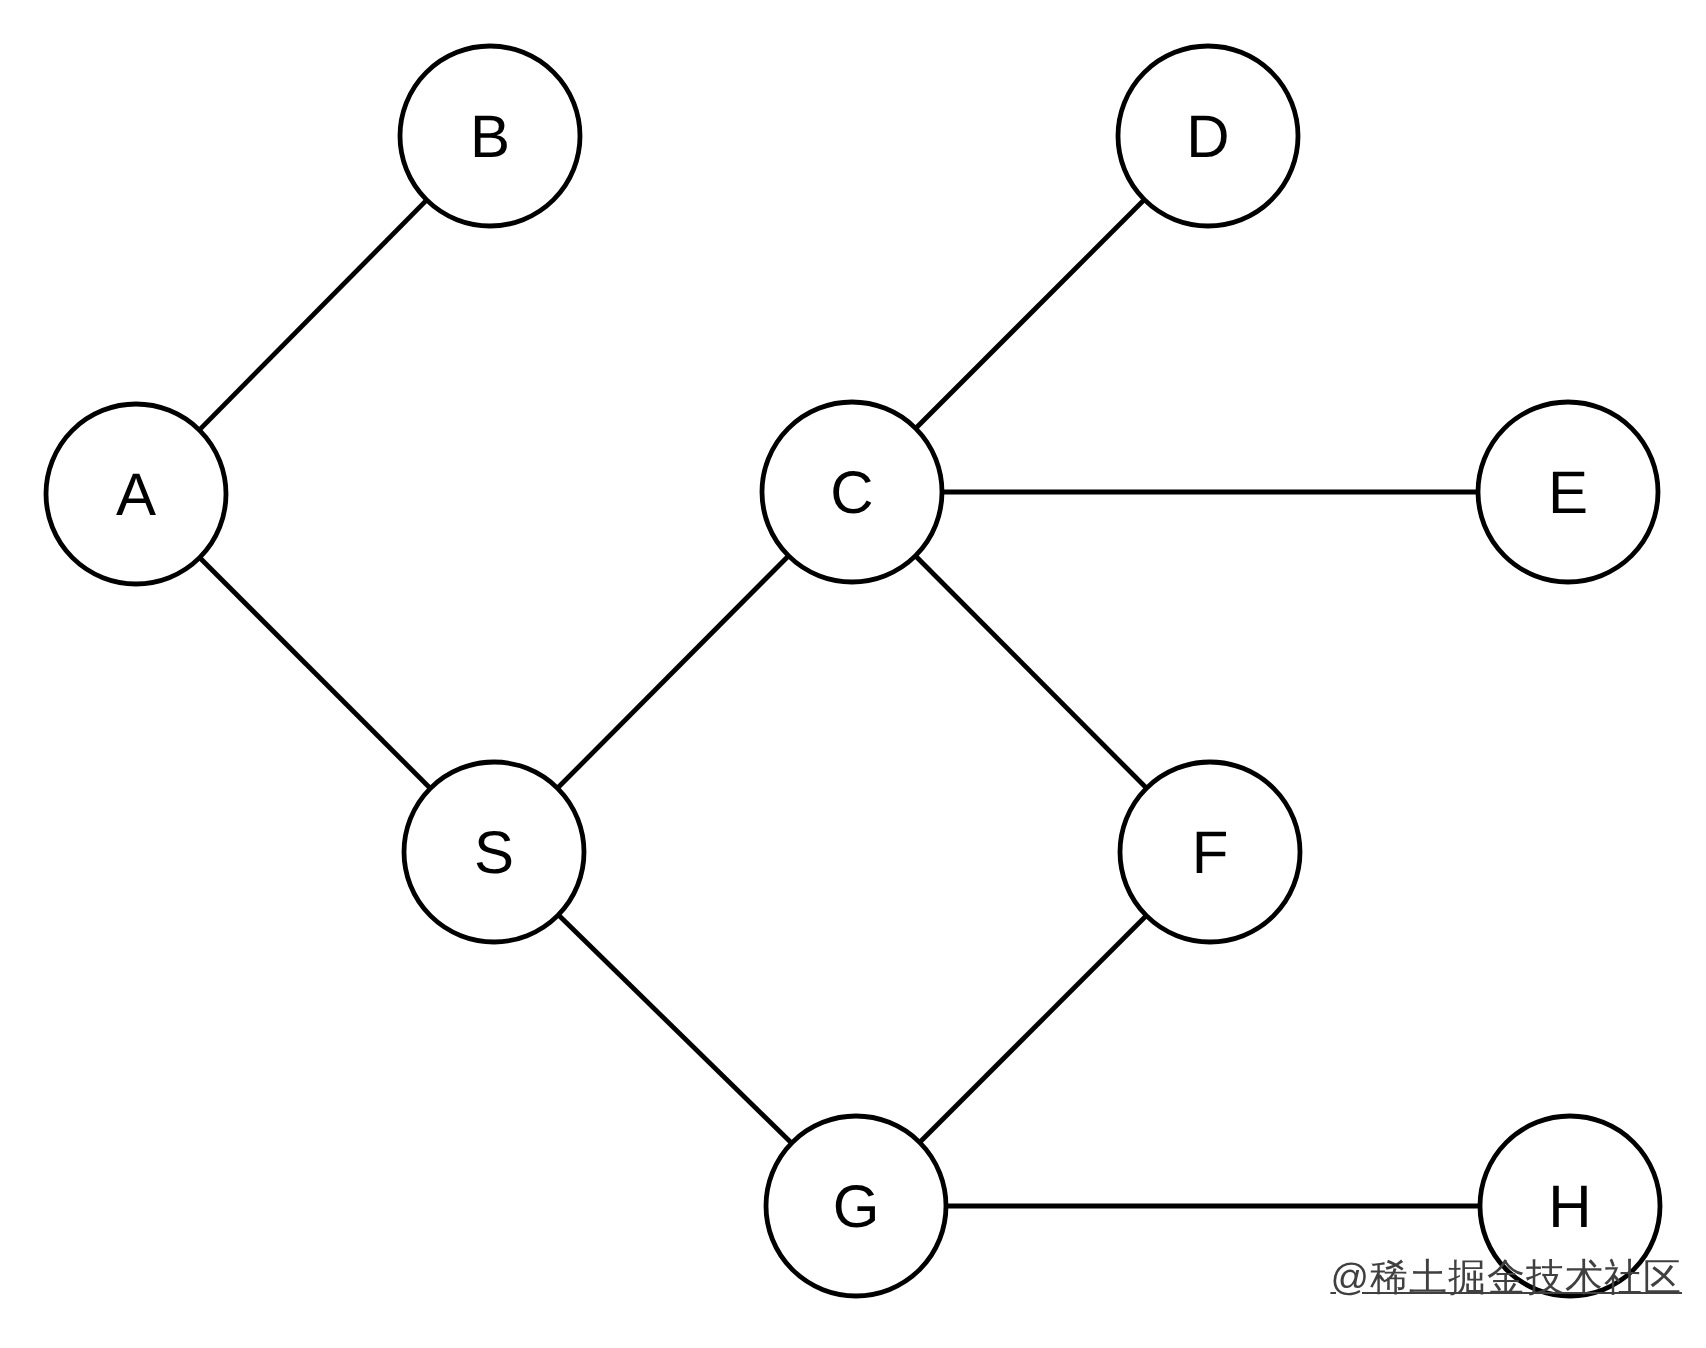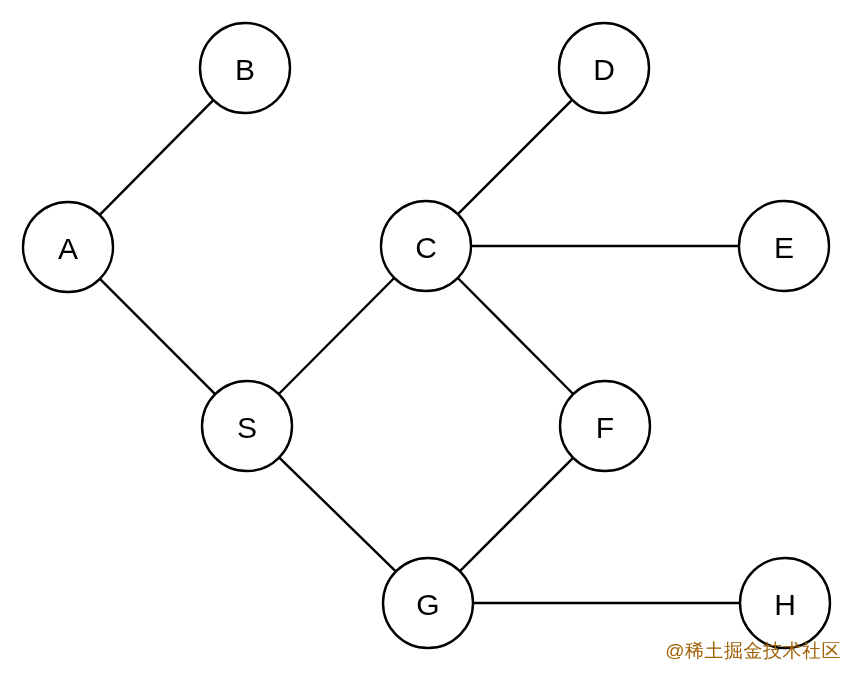--- a/index.html
+++ b/index.html
@@ -40,27 +40,28 @@
     font-family: "Liberation Sans", sans-serif;
     font-size: 30px;
     fill: #000000;
     text-anchor: middle;
     dominant-baseline: central;
     user-select: none;
   }
   .watermark {
     position: absolute;
     right: 12px;
-    bottom: 10px;
+    bottom: 22px;
     font-family: "Liberation Sans", sans-serif;
     font-size: 19px;
-    color: #a16207;
+    color: #404040;
     letter-spacing: 0.5px;
     white-space: nowrap;
     user-select: none;
+    text-decoration: underline;
   }
 </style>
 </head>
 <body>
 
 <div id="canvas">
   <svg id="graph-svg" viewBox="0 0 853 674" xmlns="http://www.w3.org/2000/svg">
     <g id="edges-layer">
         <line class="edge-line" x1="99.21866898758623" y1="215.42857769052014" x2="213.78133101241377" y2="99.57142230947986" stroke="#000000" stroke-width="2.4"></line>
         <line class="edge-line" x1="99.39554108468272" y1="278.3955410846827" x2="215.60445891531728" y2="394.6044589153173" stroke="#000000" stroke-width="2.4"></line>

